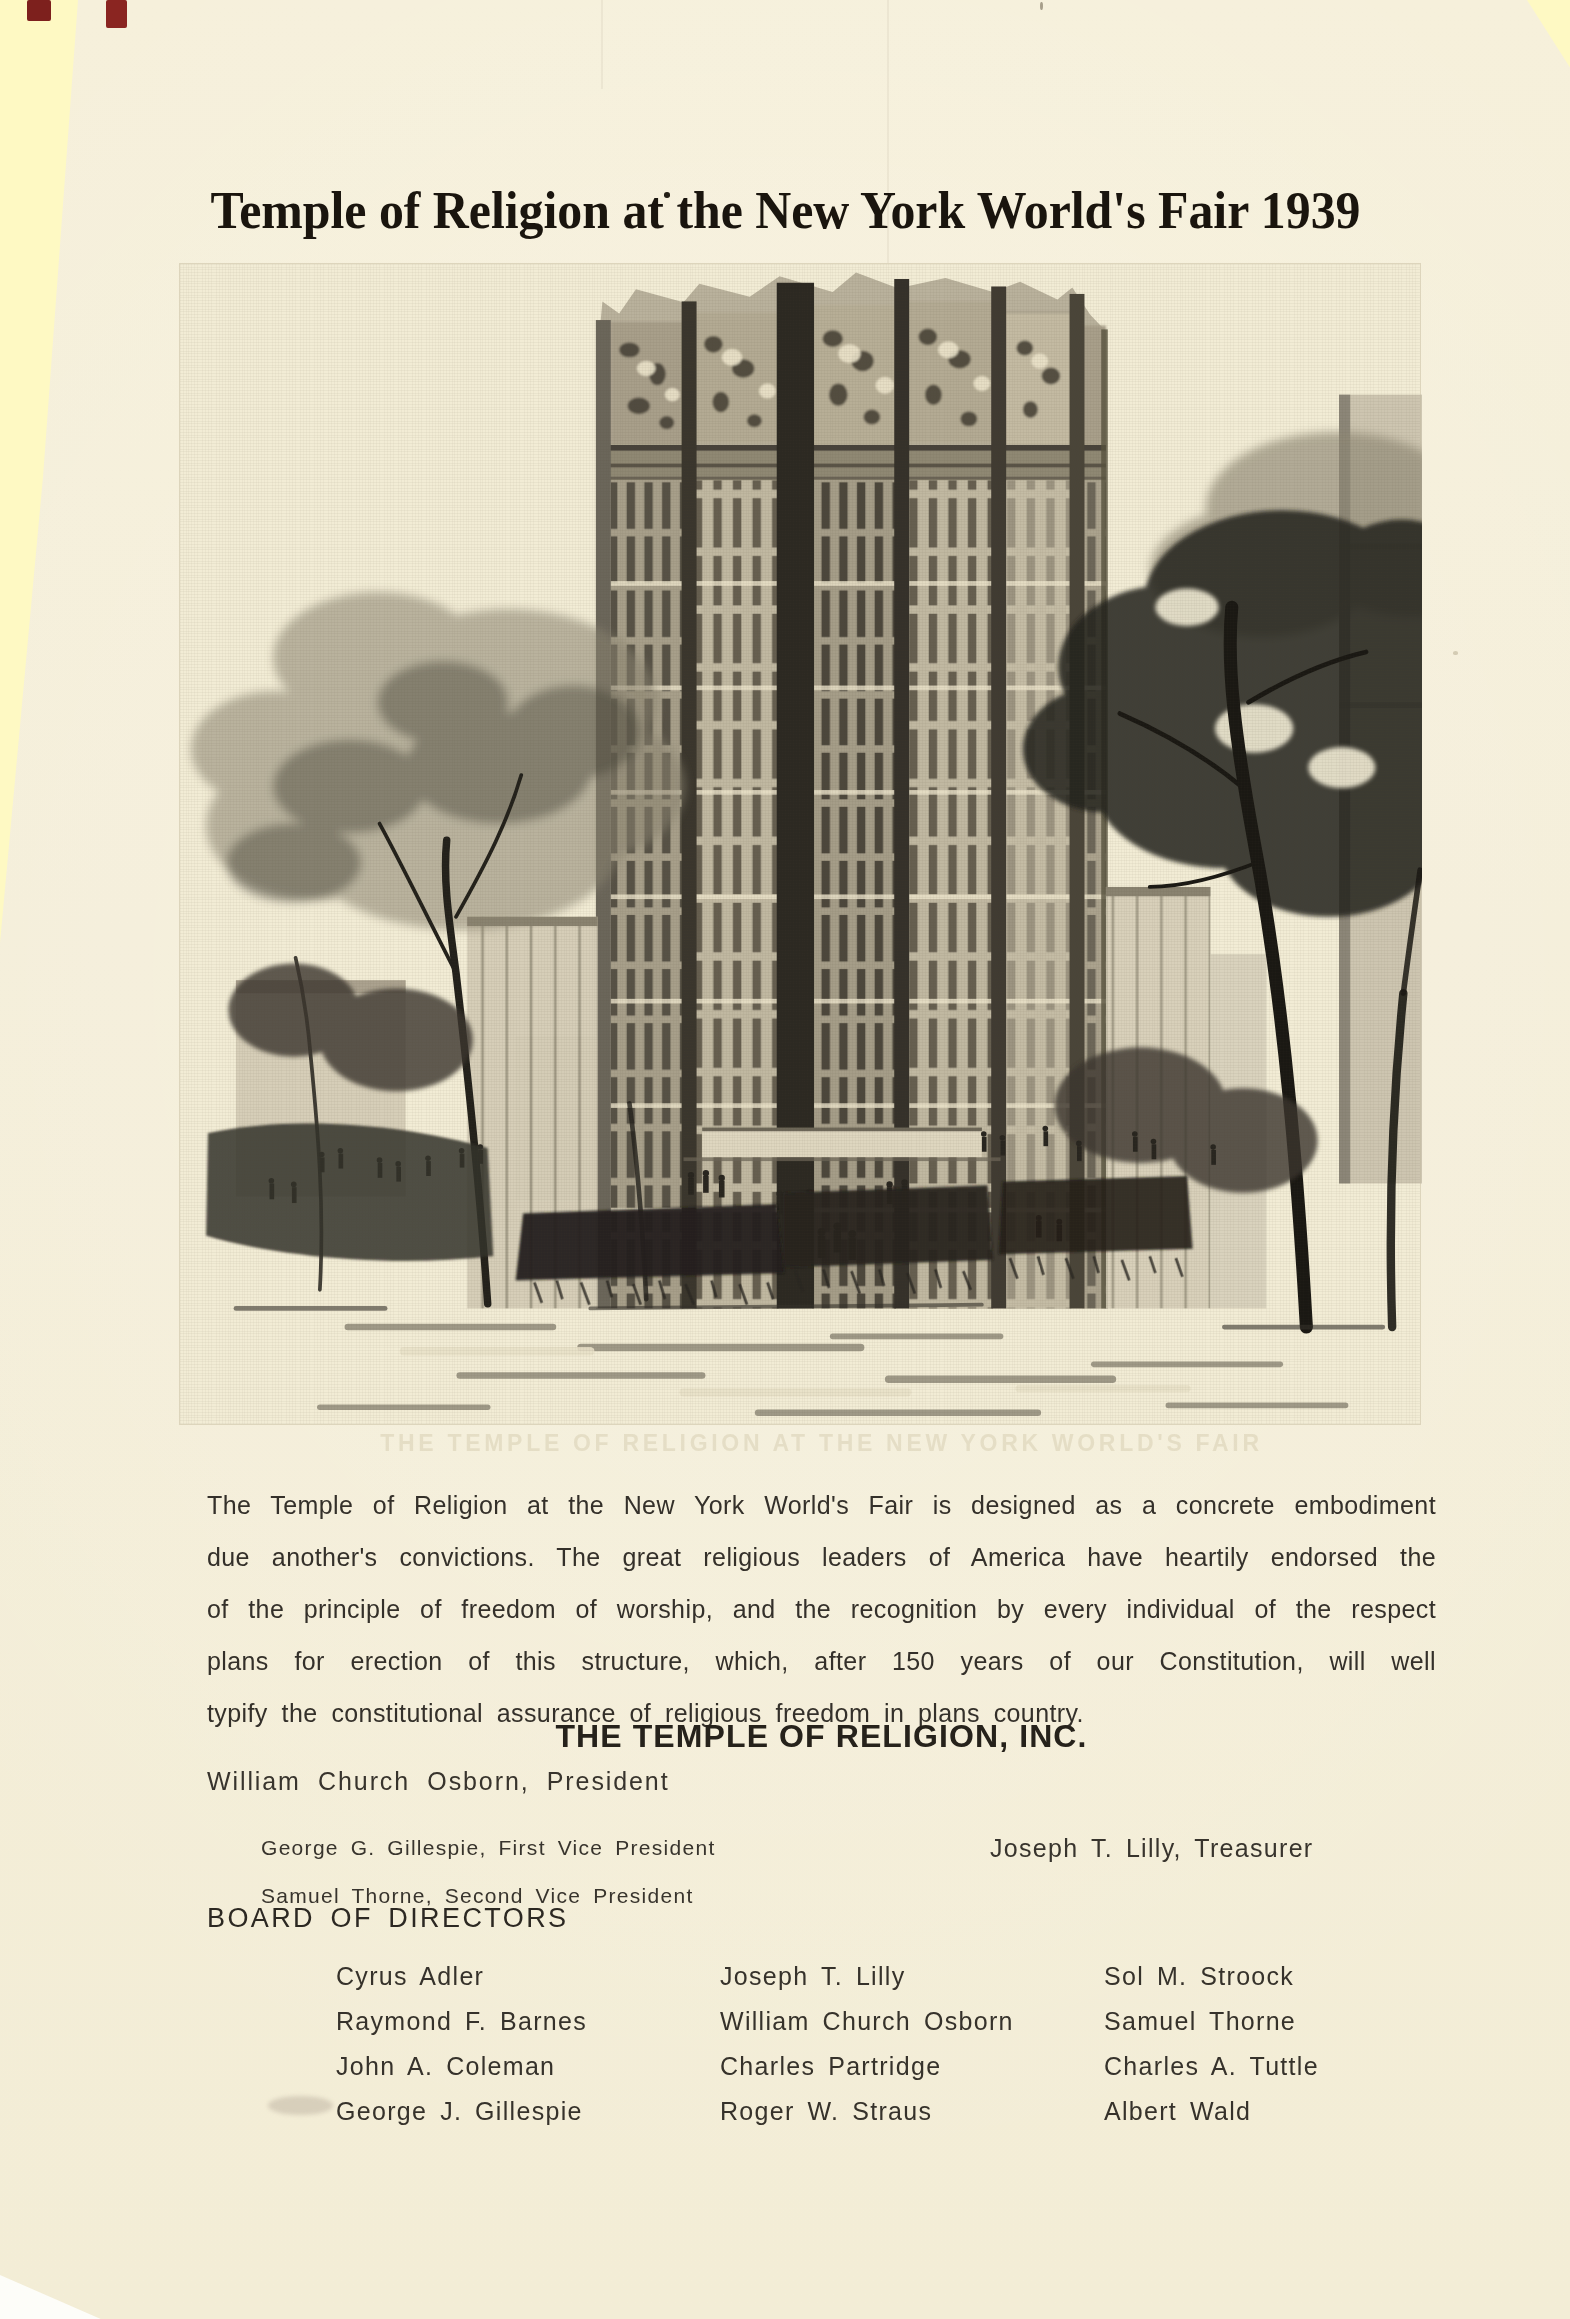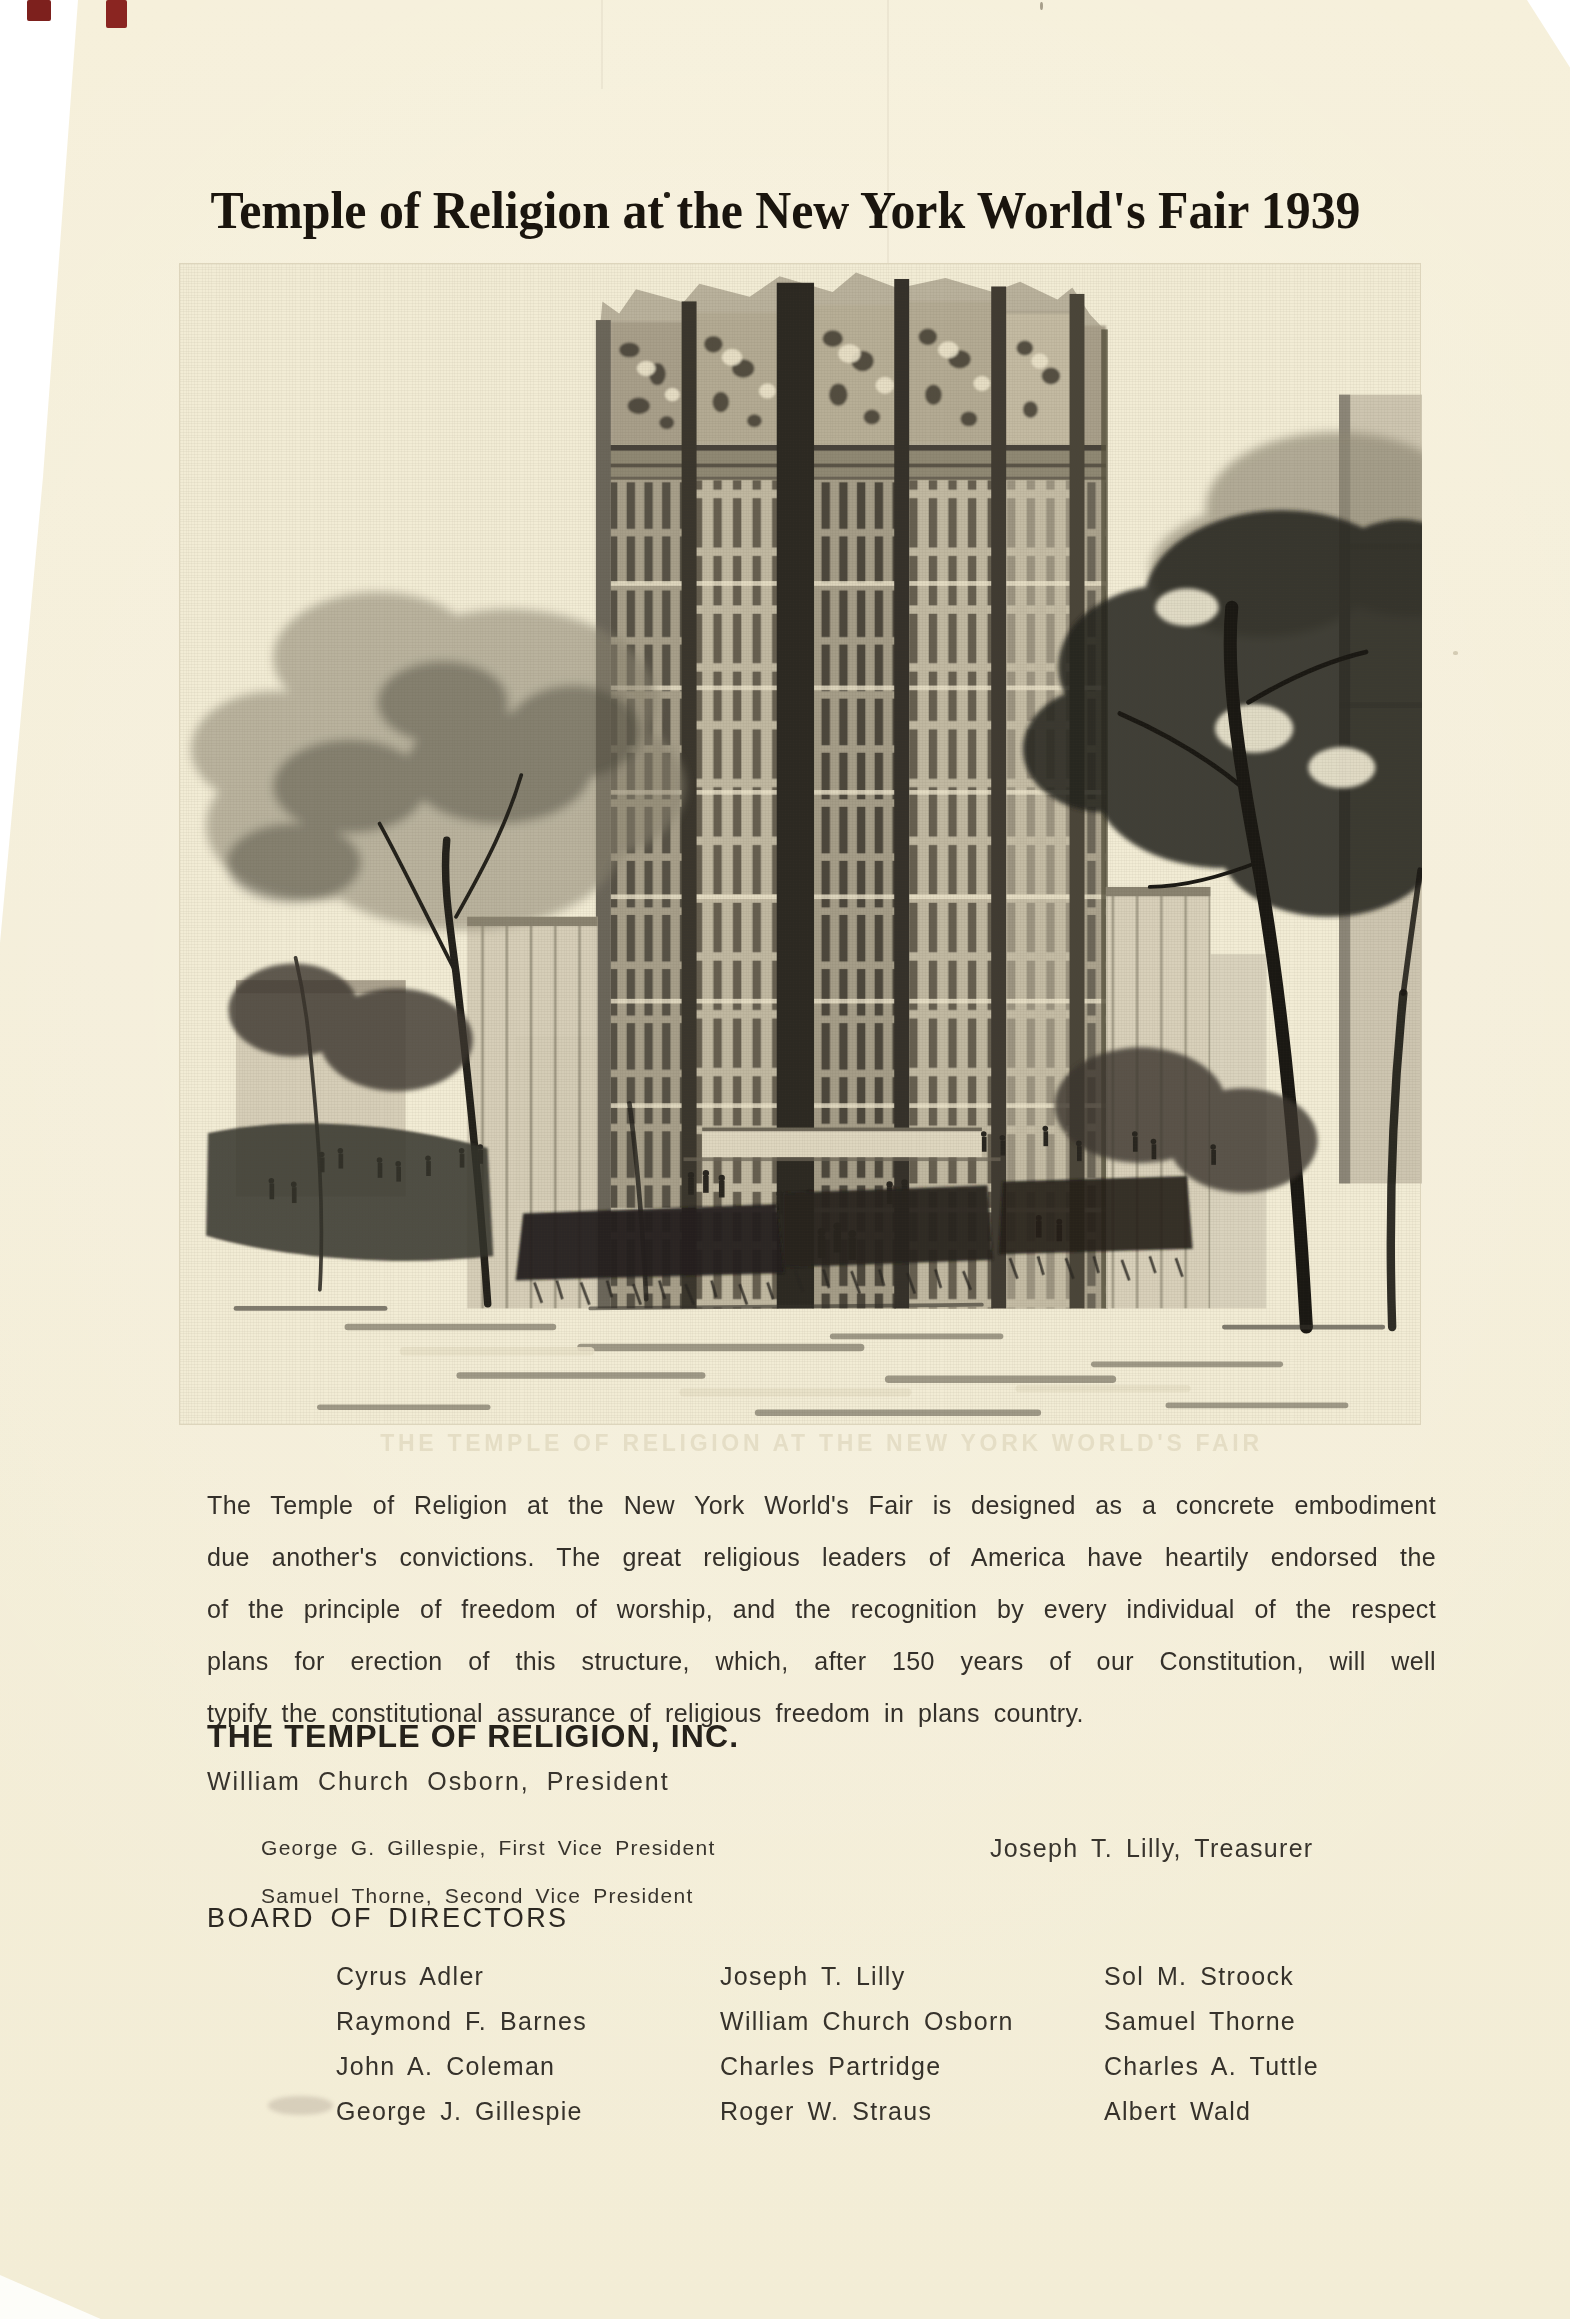--- a/index.html
+++ b/index.html
@@ -1,18 +1,18 @@
 <!DOCTYPE html>
 <html style="font-size:15px"><head>
 <meta charset="utf-8">
 <style>
   html,body{margin:0;padding:0;background:#e9e7e0;}
   #canvas{
     position:relative;width:1571px;height:2319px;overflow:hidden;
-    background:#ffffff;
+    background:#fef9c3;
     font-family:"Liberation Sans",sans-serif;
   }
   
   .paper{
     position:absolute;inset:0;
     background:
       radial-gradient(ellipse 120% 90% at 50% 42%, rgba(255,255,255,0.20), rgba(0,0,0,0) 60%),
       radial-gradient(ellipse 140% 120% at 50% 50%, rgba(0,0,0,0) 68%, rgba(128,105,60,0.10) 100%),
       linear-gradient(180deg,#f6f0db 0%,#f4eed9 40%,#f3edd6 100%);
     clip-path:polygon(78px 0,1527px 0,1571px 69px,1571px 2319px,89px 2319px,0 2280px,0 943px,43px 477px);
@@ -53,21 +53,21 @@
   }
   
   .text-block{position:absolute;left:207px;width:1229px;top:0;height:2319px;pointer-events:none;}
   .para{position:absolute;left:0;width:1229px;top:1479px;color:#34302a;}
   .para .pline{
     font-size:25px;line-height:52px;letter-spacing:0.4px;word-spacing:6.5px;
     text-align:justify;text-align-last:justify;white-space:normal;
   }
   .para .pline.last{text-align-last:left;}
   .org-heading{
-    position:absolute;left:0;width:1229px;top:1718px;text-align:left;
+    position:absolute;left:0;width:1229px;top:1718px;text-align:center;
     font-size:32px;font-weight:700;letter-spacing:1.1px;color:#26221b;
   }
   .president{
     position:absolute;left:0;width:1229px;top:1767px;text-align:left;
     font-size:25px;letter-spacing:1.9px;word-spacing:8.4px;color:#38342d;
   }
   .officers-left{position:absolute;left:54px;top:1824px;font-size:21px;letter-spacing:1.3px;word-spacing:4.7px;line-height:48px;color:#38342d;white-space:nowrap;}
   .officers-right{position:absolute;left:783px;top:1824px;font-size:25px;letter-spacing:1.3px;word-spacing:4.7px;line-height:48px;color:#38342d;white-space:nowrap;}
   .board-heading{
     position:absolute;left:0;width:1229px;top:1903px;

